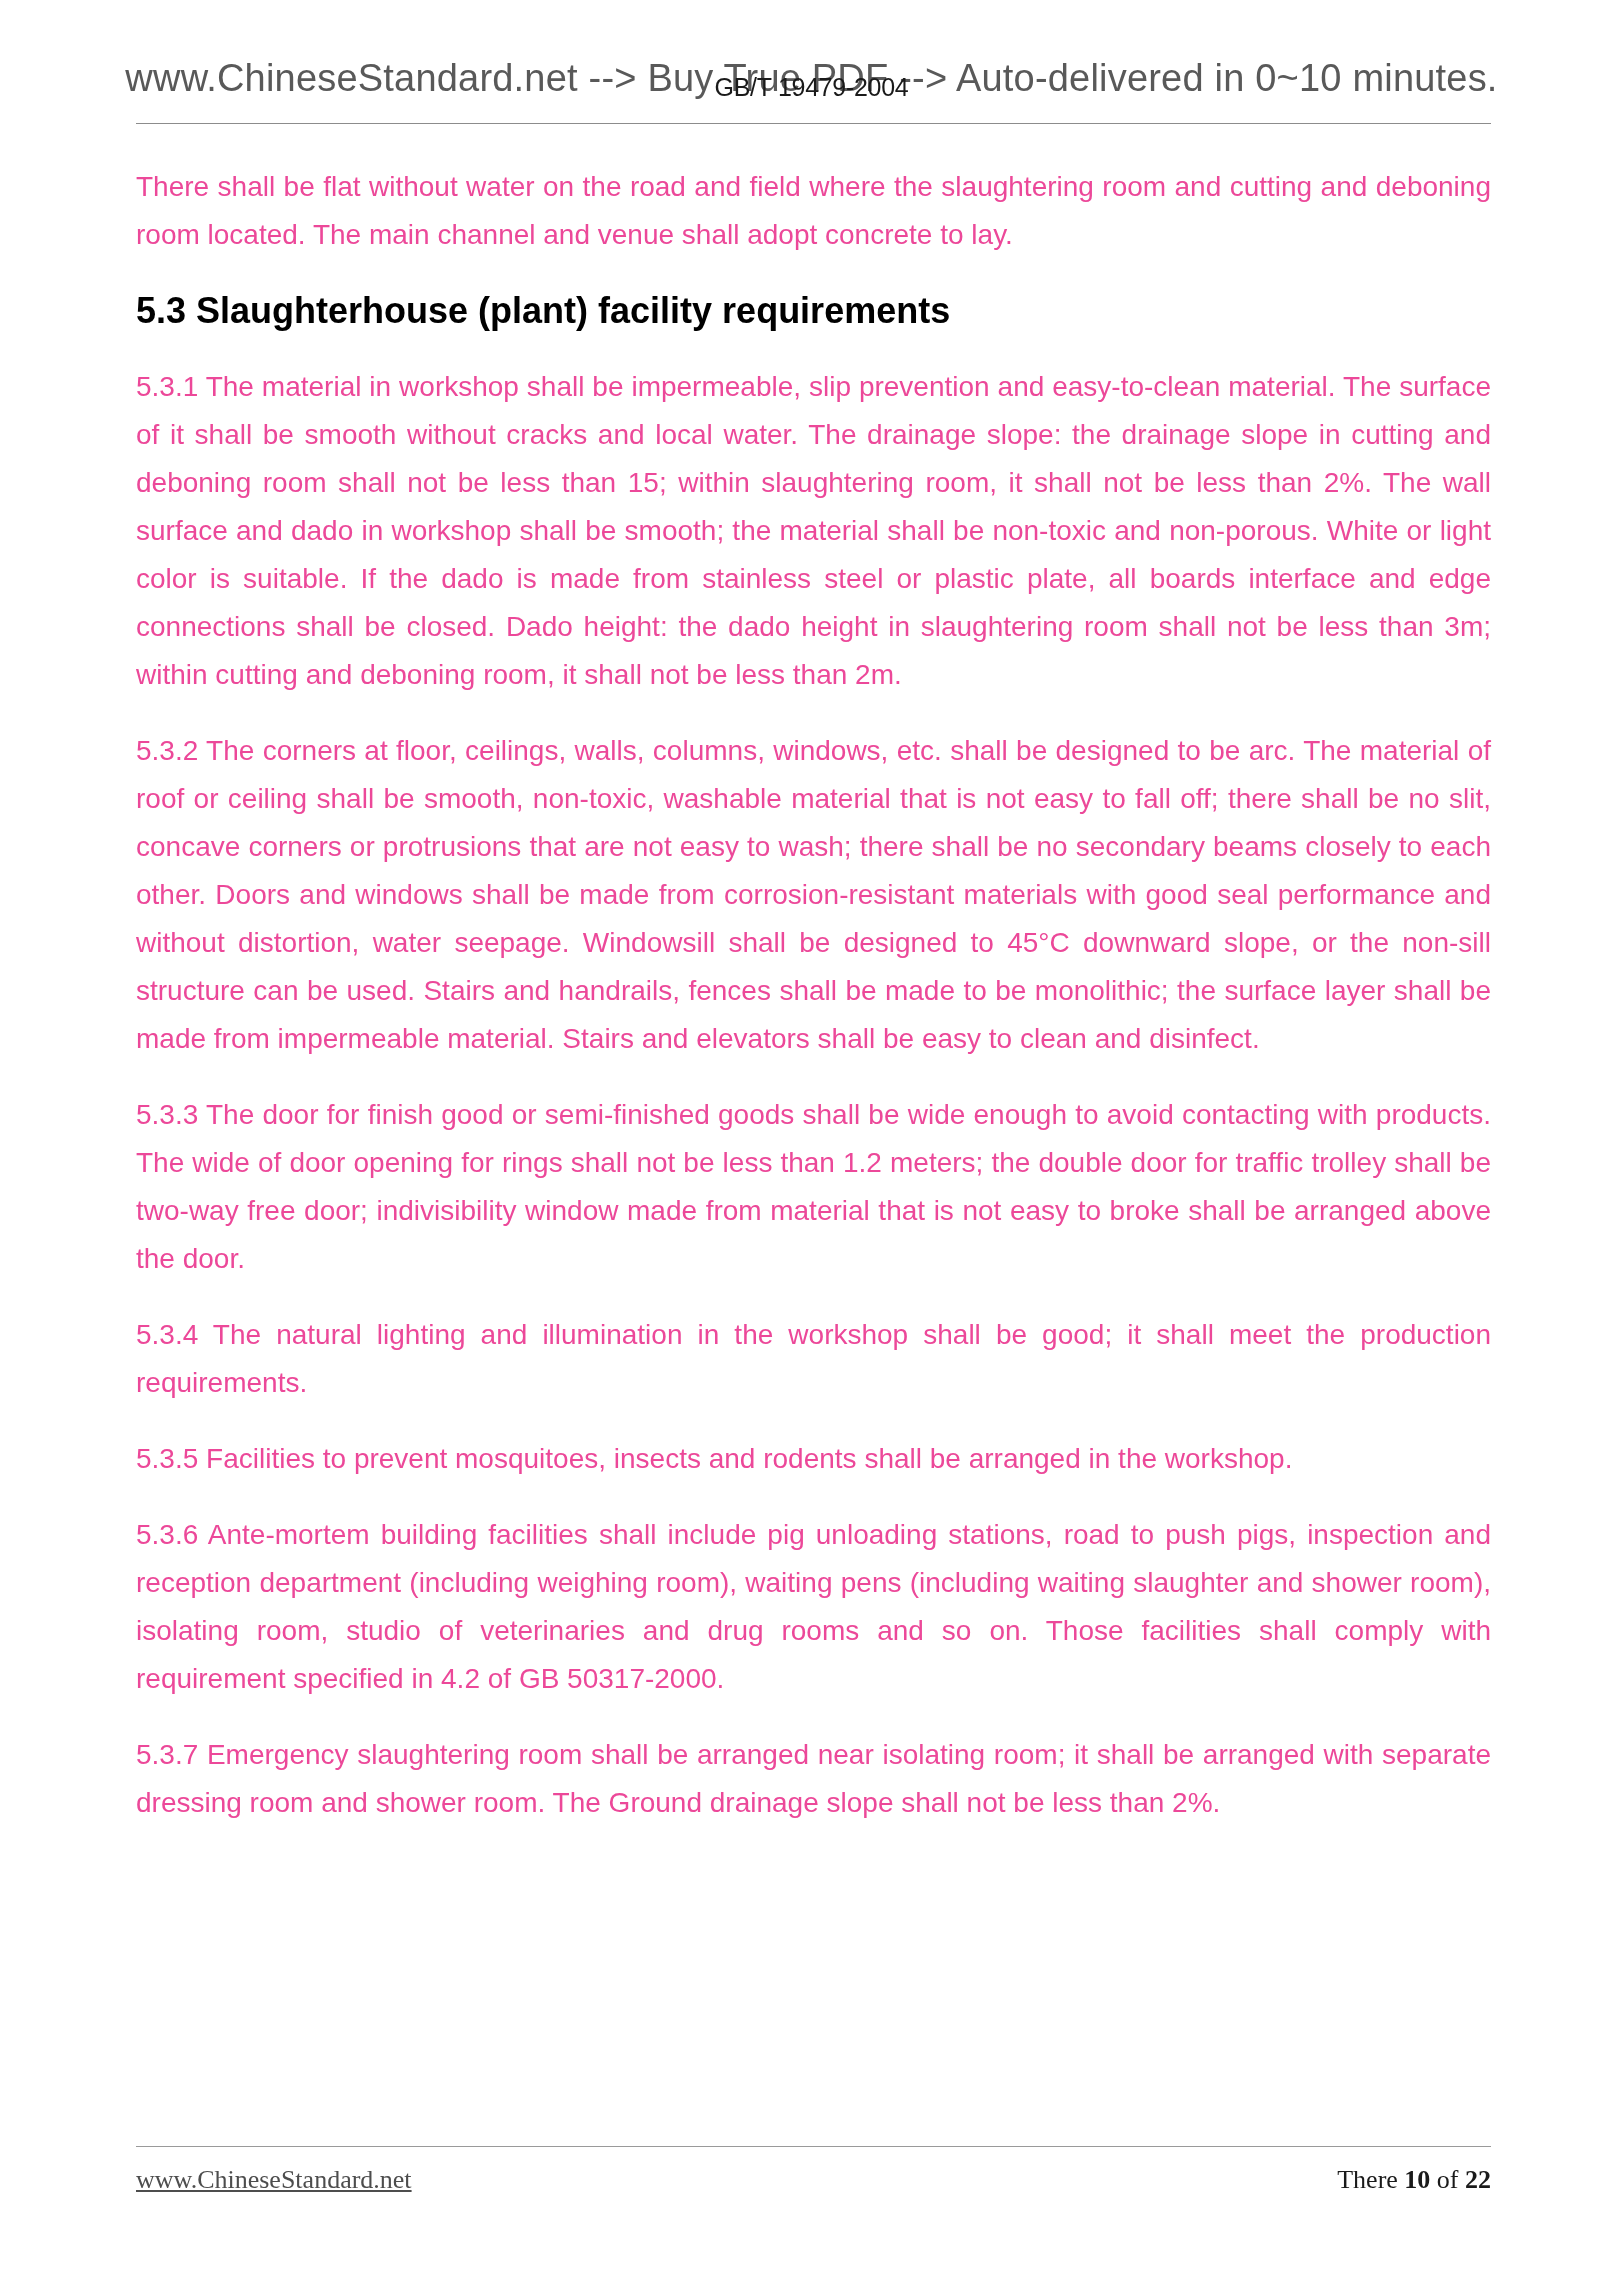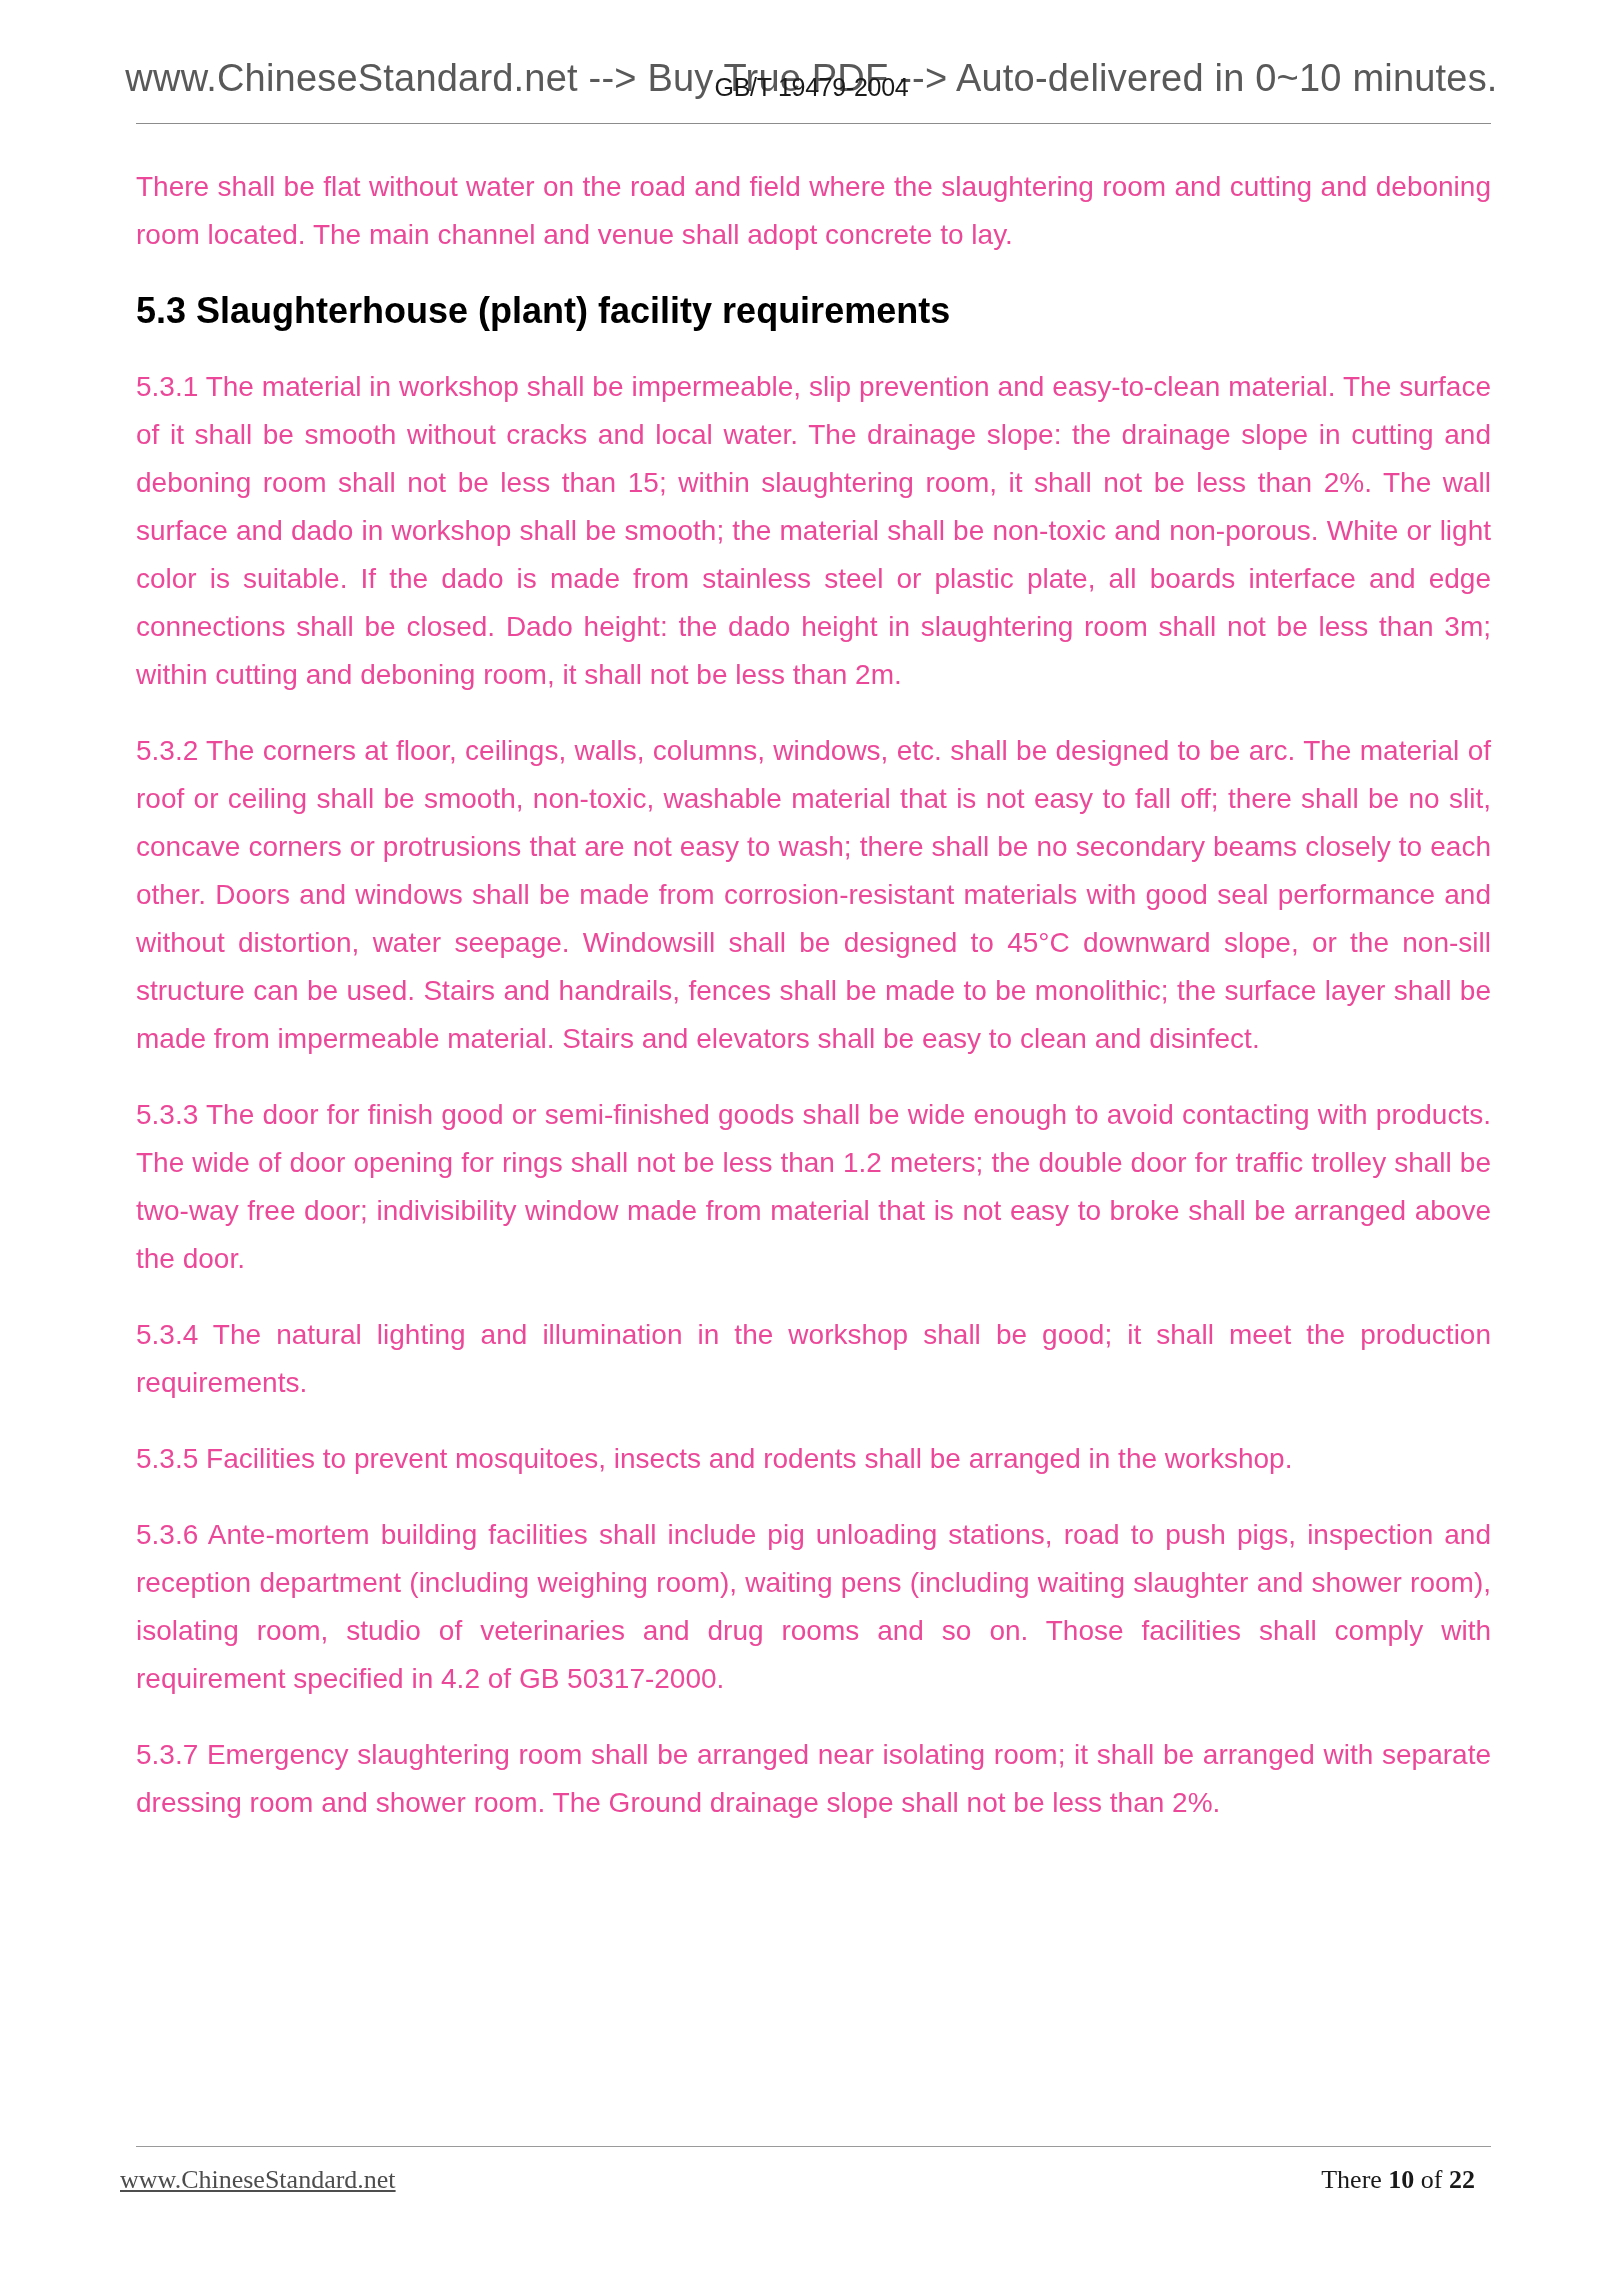--- a/index.html
+++ b/index.html
@@ -94,21 +94,21 @@
   .footer-rule {
     position: absolute;
     left: 136px;
     top: 2146px;
     width: 1355px;
     height: 0;
     border-top: 1.7px solid #9a9a9a;
   }
   .footer {
     position: absolute;
-    left: 120px;
+    left: 136px;
     top: 2165px;
     width: 1355px;
     height: 50px;
     font-family: "Liberation Serif", serif;
     text-align: right;
   }
   .footer-link {
     position: absolute;
     left: 0;
     top: 0;

